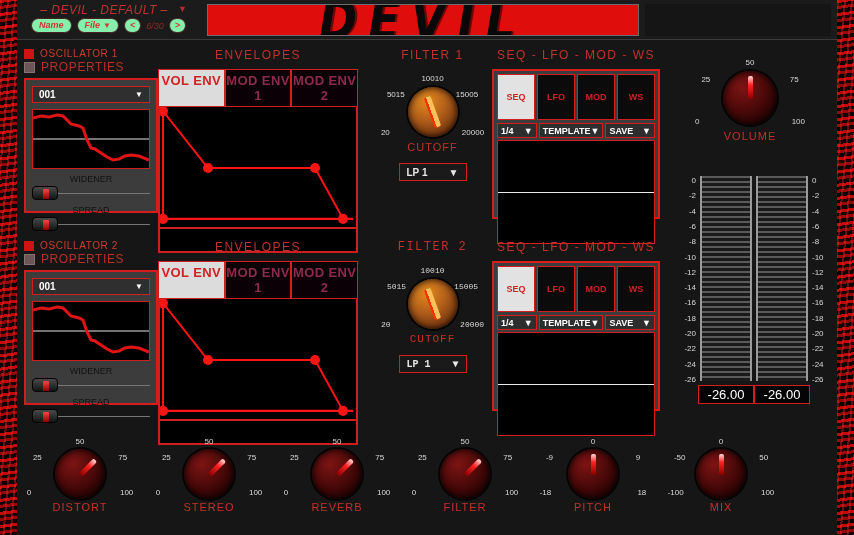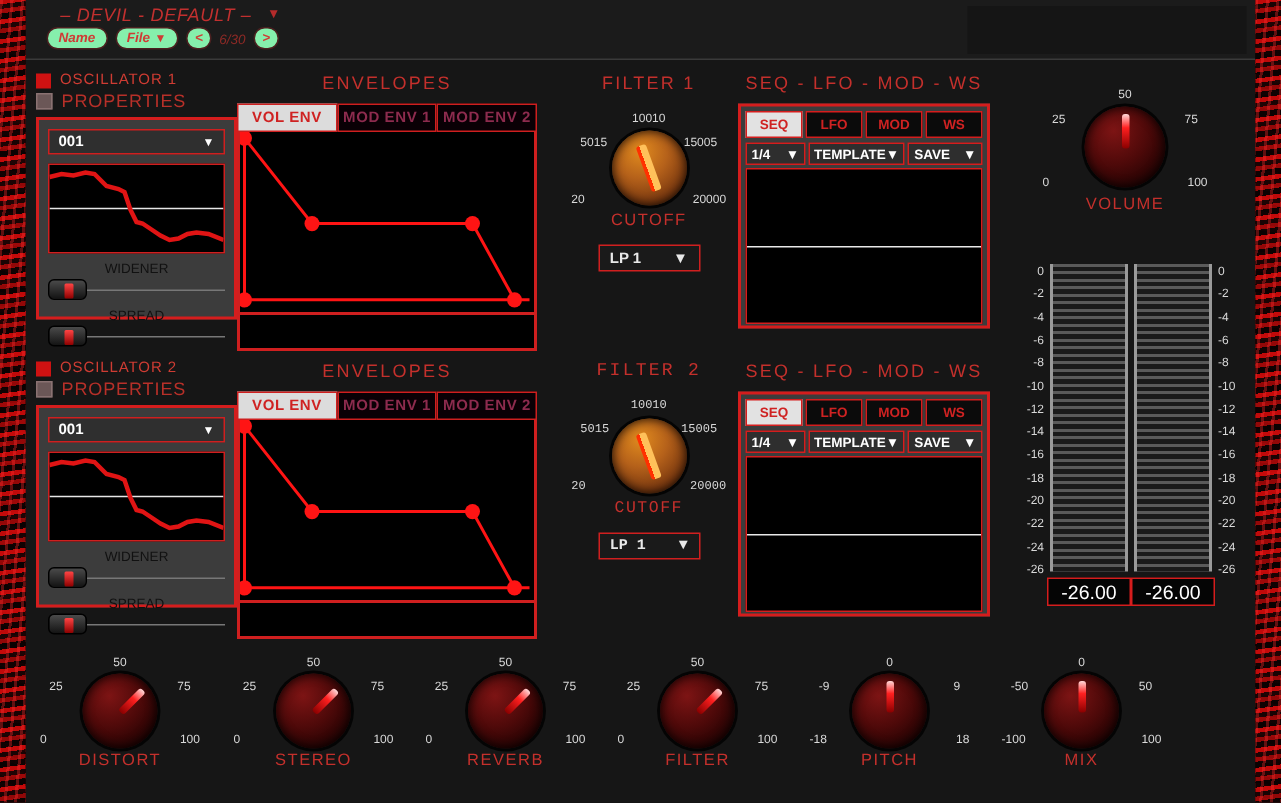--- a/index.html
+++ b/index.html
@@ -92,21 +92,21 @@
   }
   .sl-handle::after{
     content:""; position:absolute; left:10px; top:2px; width:6px; height:10px;
     background: linear-gradient(#ff4444,#8d0000); border-radius:1px;
   }
   .sl-track { flex: 1; height: 1px; background: #777; }
 
   
   .tabs { display: flex; }
   .tab {
-    flex: 1; text-align: center; font-size: 10px; font-weight: bold;
+    flex: 1; text-align: center; font-size: 13px; font-weight: bold;
     padding: 3px 0; border: 1px solid #cf1f1f; letter-spacing: .4px;
   }
   .tab.active { background: #dcdcdc; color: #cf2222; }
   .tab.idle { background: #0a0005; color: #8d2b4e; }
   .env-box { position: relative; background: #000; border: 2px solid #cf1f1f; border-top: none; }
 
   
   .knob-unit { position: relative; text-align: center; }
   .knob {
     position: relative; border-radius: 50%;
@@ -137,21 +137,21 @@
   
   .lp-sel {
     border: 1px solid #d01f1f; background: #1a1a1a; color: #e8e8e8;
     font-size: 10px; font-weight: bold; height: 18px; width: 68px; margin: 0 auto;
     display: flex; align-items: center; justify-content: space-between; padding: 0 7px;
   }
 
   
   .seq-outer { background: #3c3c3c; border: 2px solid #d51d1d; padding: 3px; }
   .seq-tabs { display: flex; gap: 2px; }
-  .seq-tab { flex:1; text-align:center; font-size:9px; font-weight:bold; padding:3px 0;
+  .seq-tab { flex:1; text-align:center; font-size:9px; font-weight:bold; padding:17px 0;
              border:1px solid #d51d1d; background:#0b0b0b; color:#cf2222; }
   .seq-tab.active { background:#e2e2e2; color:#cf2222; }
   .seq-ctrls { display:flex; gap:2px; margin-top:3px; }
   .seq-ctrl { border:1px solid #d51d1d; background:#2e2e2e; color:#fff; font-size:9px;
               font-weight:bold; height:15px; display:flex; align-items:center;
               justify-content:space-between; padding:0 3px; }
   .seq-grid { background:#000; border:1px solid #d51d1d; margin-top:2px; position:relative; }
   .seq-mid { position:absolute; left:0; right:0; top:50%; height:1px; background:#e9e9e9; }
 
   
@@ -181,20 +181,23 @@
       <div class="btn-row">
         <div class="pill">Name</div>
         <div class="pill">
           <span>File</span>
           <span class="tri">▼</span>
         </div>
         <div class="pill sm">&lt;</div>
         <div class="page-no">6/30</div>
         <div class="pill sm">&gt;</div>
       </div>
+    </div>
+    <div class="logo-wrap">
+      <div class="logo-text">DEVIL</div>
     </div>
     <div class="hdr-blank"></div>
   </div>
 
   <div id="body-root">
       <div style="position:absolute;left:24px;top:48px;width:134px;">
         <div class="osc-head" style="margin-bottom:1px;">
           <span class="sq-red"></span>
           <span class="osc-head-txt">OSCILLATOR 1</span>
         </div>

